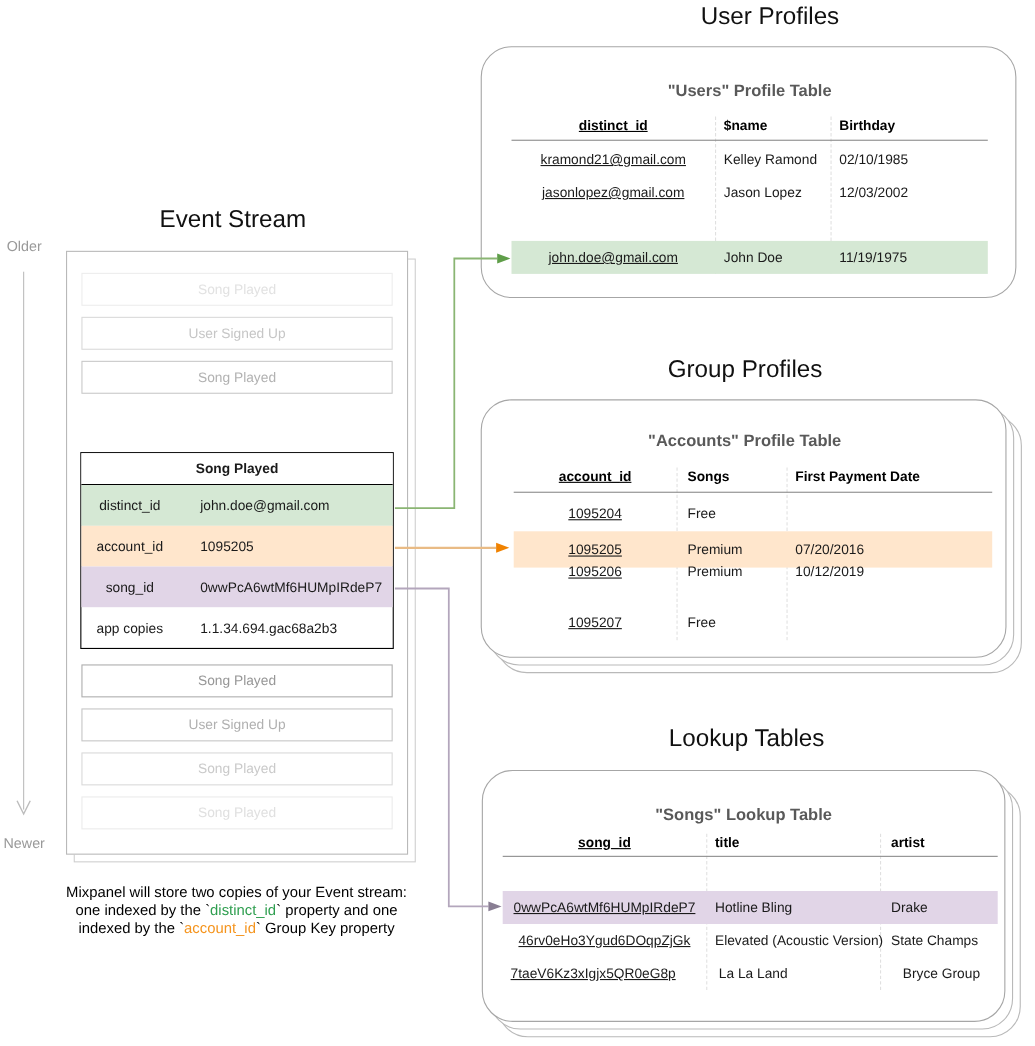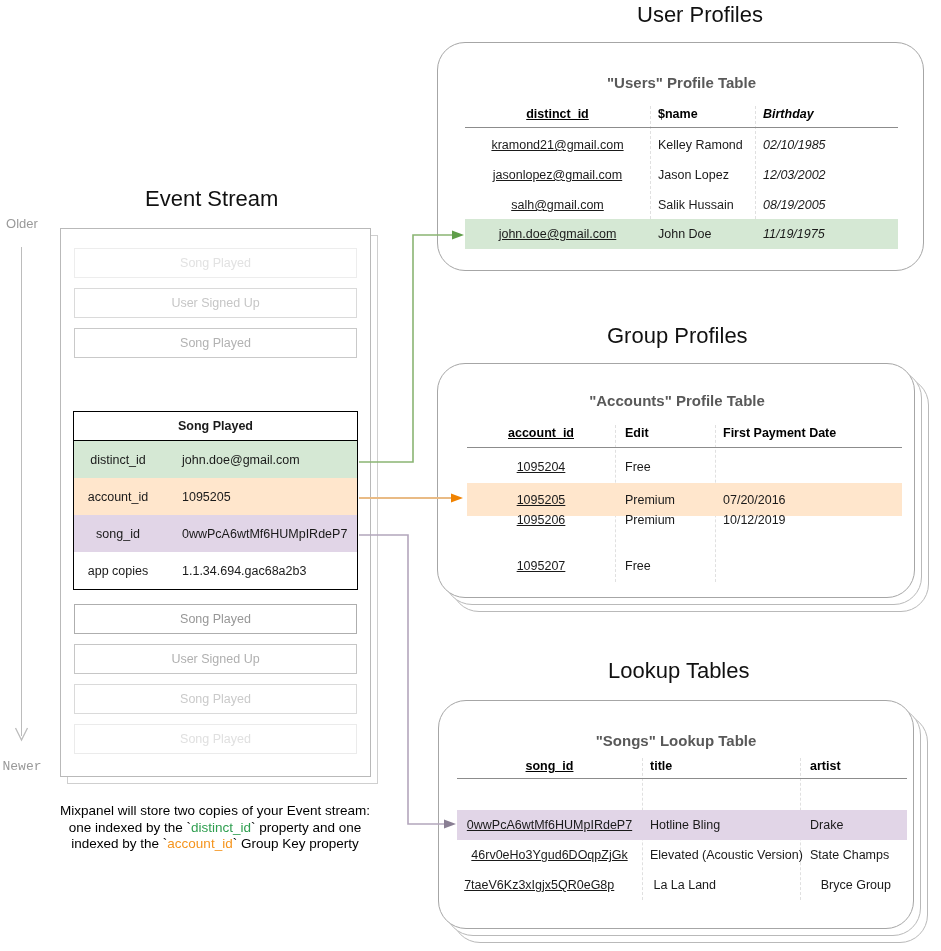--- a/index.html
+++ b/index.html
@@ -51,21 +51,21 @@
   .vdiv  { position:absolute; width:0; border-left:1px dashed rgba(0,0,0,0.12); z-index:3; }
   .trow  { position:absolute; display:flex; align-items:center; font-size:12.5px; color:#1a1a1a; z-index:3; }
   .th    { font-weight:bold; color:#000; }
   .u     { text-decoration:underline; }
   .cell  { white-space:nowrap; }
 
   
   .urow { left:465px; width:433px; height:30px; }
   .uc1 { width:185px; text-align:center; }
   .uc2 { width:105px; padding-left:8px; }
-  .uc3 { width:143px; padding-left:8px;font-style:italic; }
+  .uc3 { width:143px; padding-left:8px; }
   
   .arow { left:467px; width:435px; height:33px; }
   .ac1 { width:148px; text-align:center; }
   .ac2 { width:100px; padding-left:10px; }
   .ac3 { width:187px; padding-left:8px; }
   
   .srow { left:457px; width:450px; height:30px; }
   .sc1 { width:185px; text-align:center; }
   .sc2 { width:158px; padding-left:8px; }
   .sc3 { width:107px; padding-left:10px; }
@@ -81,21 +81,21 @@
 
 <div id="canvas">
 
   <div class="section-title" style="left:145px; top:186px;">Event Stream</div>
   <div class="section-title" style="left:637px; top:2px;">User Profiles</div>
   <div class="section-title" style="left:608px; top:658px;">Lookup Tables</div>
   <div class="section-title" style="left:607px; top:323px;">Group Profiles</div>
 
   <div class="tl-label" style="top:216px;">Older</div>
   <div class="tl-line"></div>
-  <div class="tl-label" style="top:759px;font-family:Liberation Mono, monospace;">Newer</div>
+  <div class="tl-label" style="top:759px;">Newer</div>
 
   <div class="stream-box-stack"></div>
   <div class="stream-box"></div>
 
   <div class="evrow fb1" style="top:248px;">Song Played</div>
   <div class="evrow fb2" style="top:288px;">User Signed Up</div>
   <div class="evrow fb3" style="top:328px;">Song Played</div>
 
   <div class="evcard">
     <div class="evcard-header">Song Played</div>
@@ -141,38 +141,33 @@
   <div class="trow urow" style="top:130px;">
     <div class="cell uc1 u">kramond21@gmail.com</div>
     <div class="cell uc2">Kelley Ramond</div>
     <div class="cell uc3">02/10/1985</div>
   </div>
   <div class="trow urow" style="top:160px;">
     <div class="cell uc1 u">jasonlopez@gmail.com</div>
     <div class="cell uc2">Jason Lopez</div>
     <div class="cell uc3">12/03/2002</div>
   </div>
-  <div class="trow urow" style="top:190px;">
-    <div class="cell uc1 u">salh@gmail.com</div>
-    <div class="cell uc2">Salik Hussain</div>
-    <div class="cell uc3">08/19/2005</div>
-  </div>
   <div class="trow urow hl-green" style="top:219px;">
     <div class="cell uc1 u">john.doe@gmail.com</div>
     <div class="cell uc2">John Doe</div>
     <div class="cell uc3">11/19/1975</div>
   </div>
 
   <div class="card-stack" style="left:451px; top:377px; width:478px; height:235px;"></div>
   <div class="card-stack" style="left:444px; top:370px; width:478px; height:235px;"></div>
   <div class="card" style="left:437px; top:363px; width:478px; height:235px;"></div>
   <div class="table-title" style="left:467px; top:392px; width:420px;">"Accounts" Profile Table</div>
   <div class="trow arow" style="top:423px; height:20px;">
     <div class="cell ac1 th u">account_id</div>
-    <div class="cell ac2 th">Edit</div>
+    <div class="cell ac2 th">Songs</div>
     <div class="cell ac3 th">First Payment Date</div>
   </div>
   <div class="hline" style="left:467px; top:447px; width:435px;"></div>
   <div class="vdiv" style="left:615px; top:425px; height:157px;"></div>
   <div class="vdiv" style="left:715px; top:425px; height:157px;"></div>
   <div class="trow arow" style="top:450px;">
     <div class="cell ac1 u">1095204</div>
     <div class="cell ac2">Free</div>
     <div class="cell ac3"></div>
   </div>

